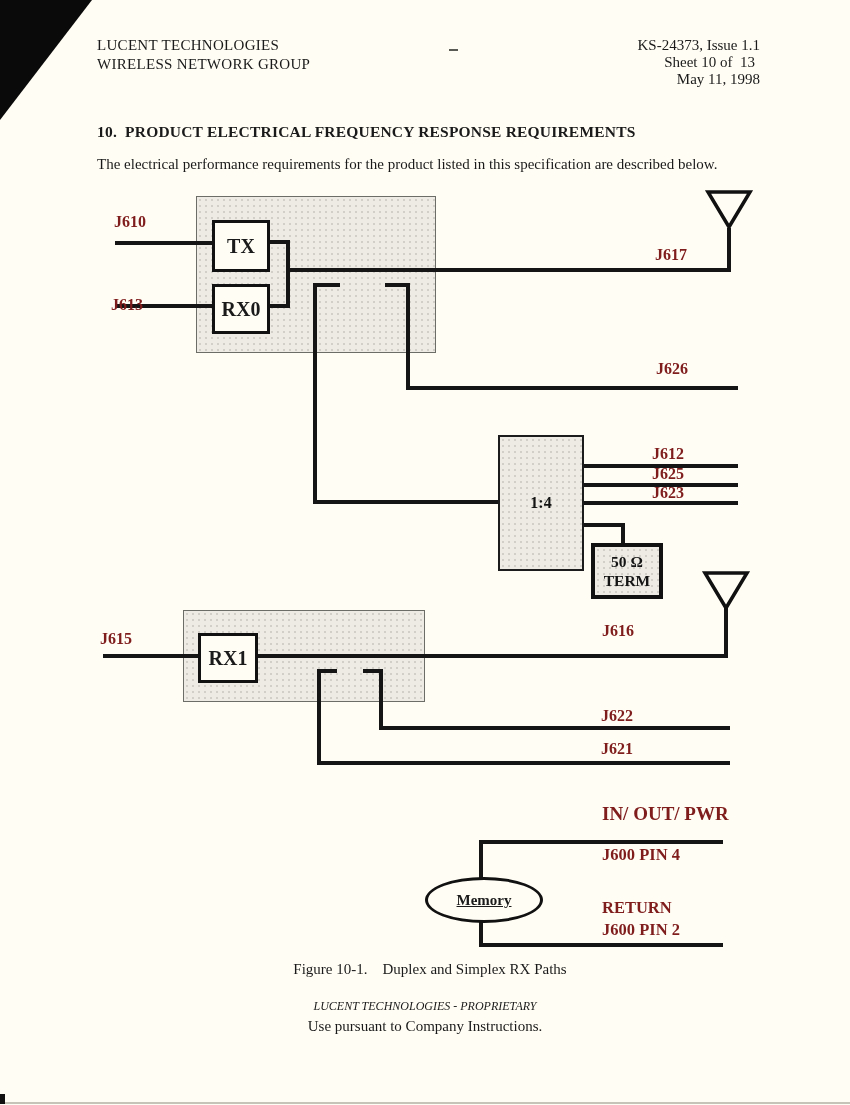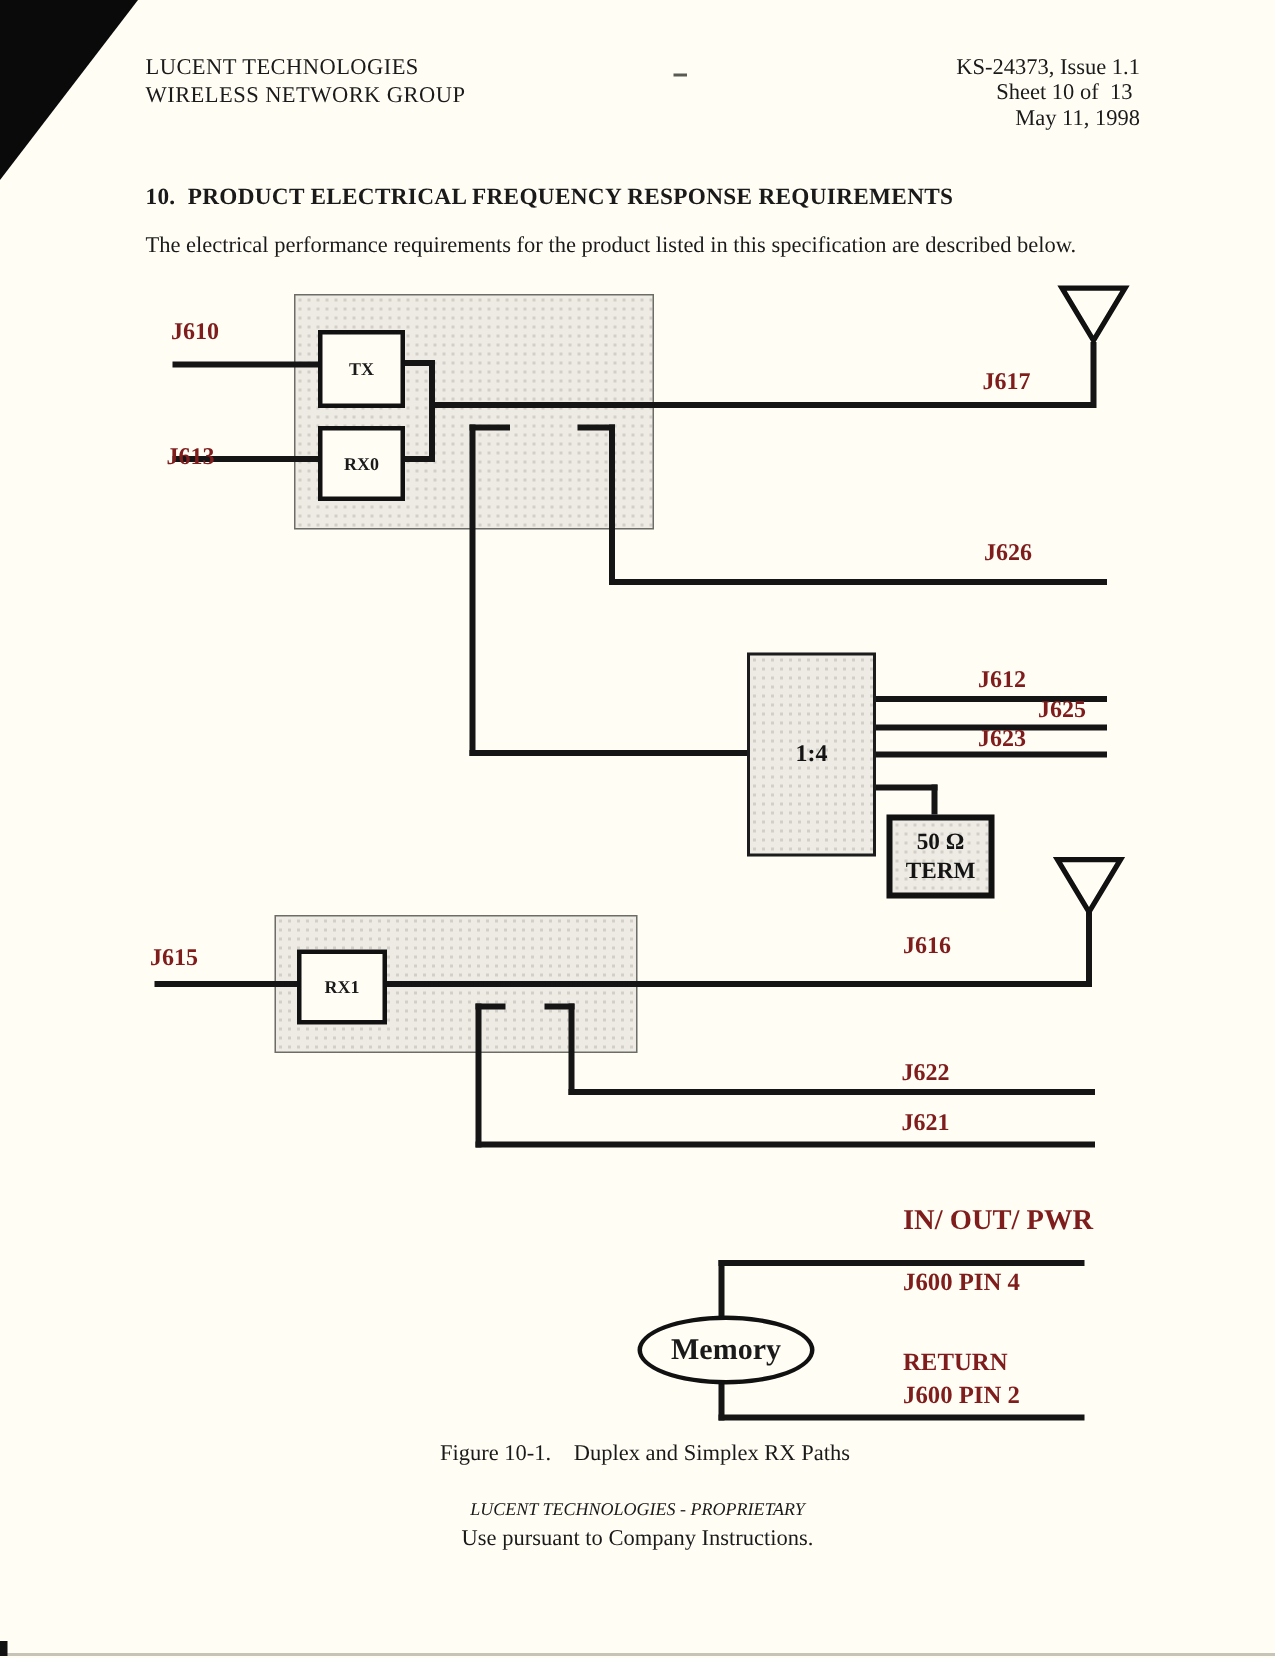--- a/index.html
+++ b/index.html
@@ -5,21 +5,21 @@
   html,body{margin:0;padding:0;}
   body{width:850px;height:1105px;position:relative;overflow:hidden;
        background:#fffdf4;font-family:"Liberation Serif","DejaVu Serif",serif;color:#1a1a1a;}
   .abs{position:absolute;}
   .wire{position:absolute;background:#151515;}
   .shaded{position:absolute;border:1px solid #6d6d68;background-color:#edebe4;
           background-image:radial-gradient(circle, rgba(95,95,88,0.20) 1px, transparent 1.3px);
           background-size:6px 6px;}
   .block{position:absolute;background:#fffdf4;border:3px solid #111;
          display:flex;align-items:center;justify-content:center;
-         font-weight:bold;font-size:12px;}
+         font-weight:bold;font-size:20px;}
   .label{position:absolute;font-weight:bold;font-size:16px;color:#7f1d1d;white-space:pre;}
   .txt{position:absolute;white-space:pre;}
   .center{text-align:center;}
 </style>
 </head>
 <body>
 
 <div class="abs" style="left:0;top:0;width:92px;height:120px;background:#0a0a0a;clip-path:polygon(0 0,92px 0,0 120px);"></div>
 <div class="abs" style="left:449px;top:49px;width:9px;height:2px;background:#5a5a55;"></div>
 <div class="abs" style="left:0;top:1102px;width:850px;height:2px;background:#c6c3b9;"></div>
@@ -89,30 +89,30 @@
   <span>TERM</span>
 </div>
 
 <svg class="abs" style="left:704px;top:189px;" width="50" height="42" viewBox="0 0 50 42">
   <polygon points="4,3 46,3 25,38" fill="#fffdf4" stroke="#111" stroke-width="3.5" stroke-linejoin="miter"></polygon>
 </svg>
 <svg class="abs" style="left:701px;top:570px;" width="50" height="42" viewBox="0 0 50 42">
   <polygon points="4,3 46,3 25,38" fill="#fffdf4" stroke="#111" stroke-width="3.5" stroke-linejoin="miter"></polygon>
 </svg>
 
-<div class="abs" style="left:425px;top:877px;width:112px;height:40px;border:3px solid #111;border-radius:50%;background:#fffdf4;display:flex;align-items:center;justify-content:center;font-weight:bold;font-size:20px;">
+<div class="abs" style="left:425px;top:877px;width:112px;height:40px;border:3px solid #111;border-radius:50%;background:#fffdf4;display:flex;align-items:center;justify-content:center;font-weight:bold;font-size:15px;text-decoration:underline;">
   <span>Memory</span>
 </div>
 
 <div class="label" style="left:114px;top:213px;">J610</div>
 <div class="label" style="left:111px;top:277px;margin-top:19px;">J613</div>
 <div class="label" style="left:655px;top:246px;">J617</div>
 <div class="label" style="left:656px;top:360px;">J626</div>
 <div class="label" style="left:652px;top:445px;">J612</div>
-<div class="label" style="left:652px;top:465px;margin-left:40px;">J625</div>
+<div class="label" style="left:652px;top:465px;">J625</div>
 <div class="label" style="left:652px;top:484px;">J623</div>
 <div class="label" style="left:100px;top:630px;">J615</div>
 <div class="label" style="left:602px;top:622px;">J616</div>
 <div class="label" style="left:601px;top:707px;">J622</div>
 <div class="label" style="left:601px;top:740px;">J621</div>
 
 <div class="label" style="left:602px;top:803px;font-size:19px;">IN/ OUT/ PWR</div>
 <div class="label" style="left:602px;top:823px;font-size:16.5px;margin-top:22px;">J600 PIN 4</div>
 <div class="label" style="left:602px;top:898px;font-size:16.5px;">RETURN</div>
 <div class="label" style="left:602px;top:920px;font-size:16.5px;">J600 PIN 2</div>

